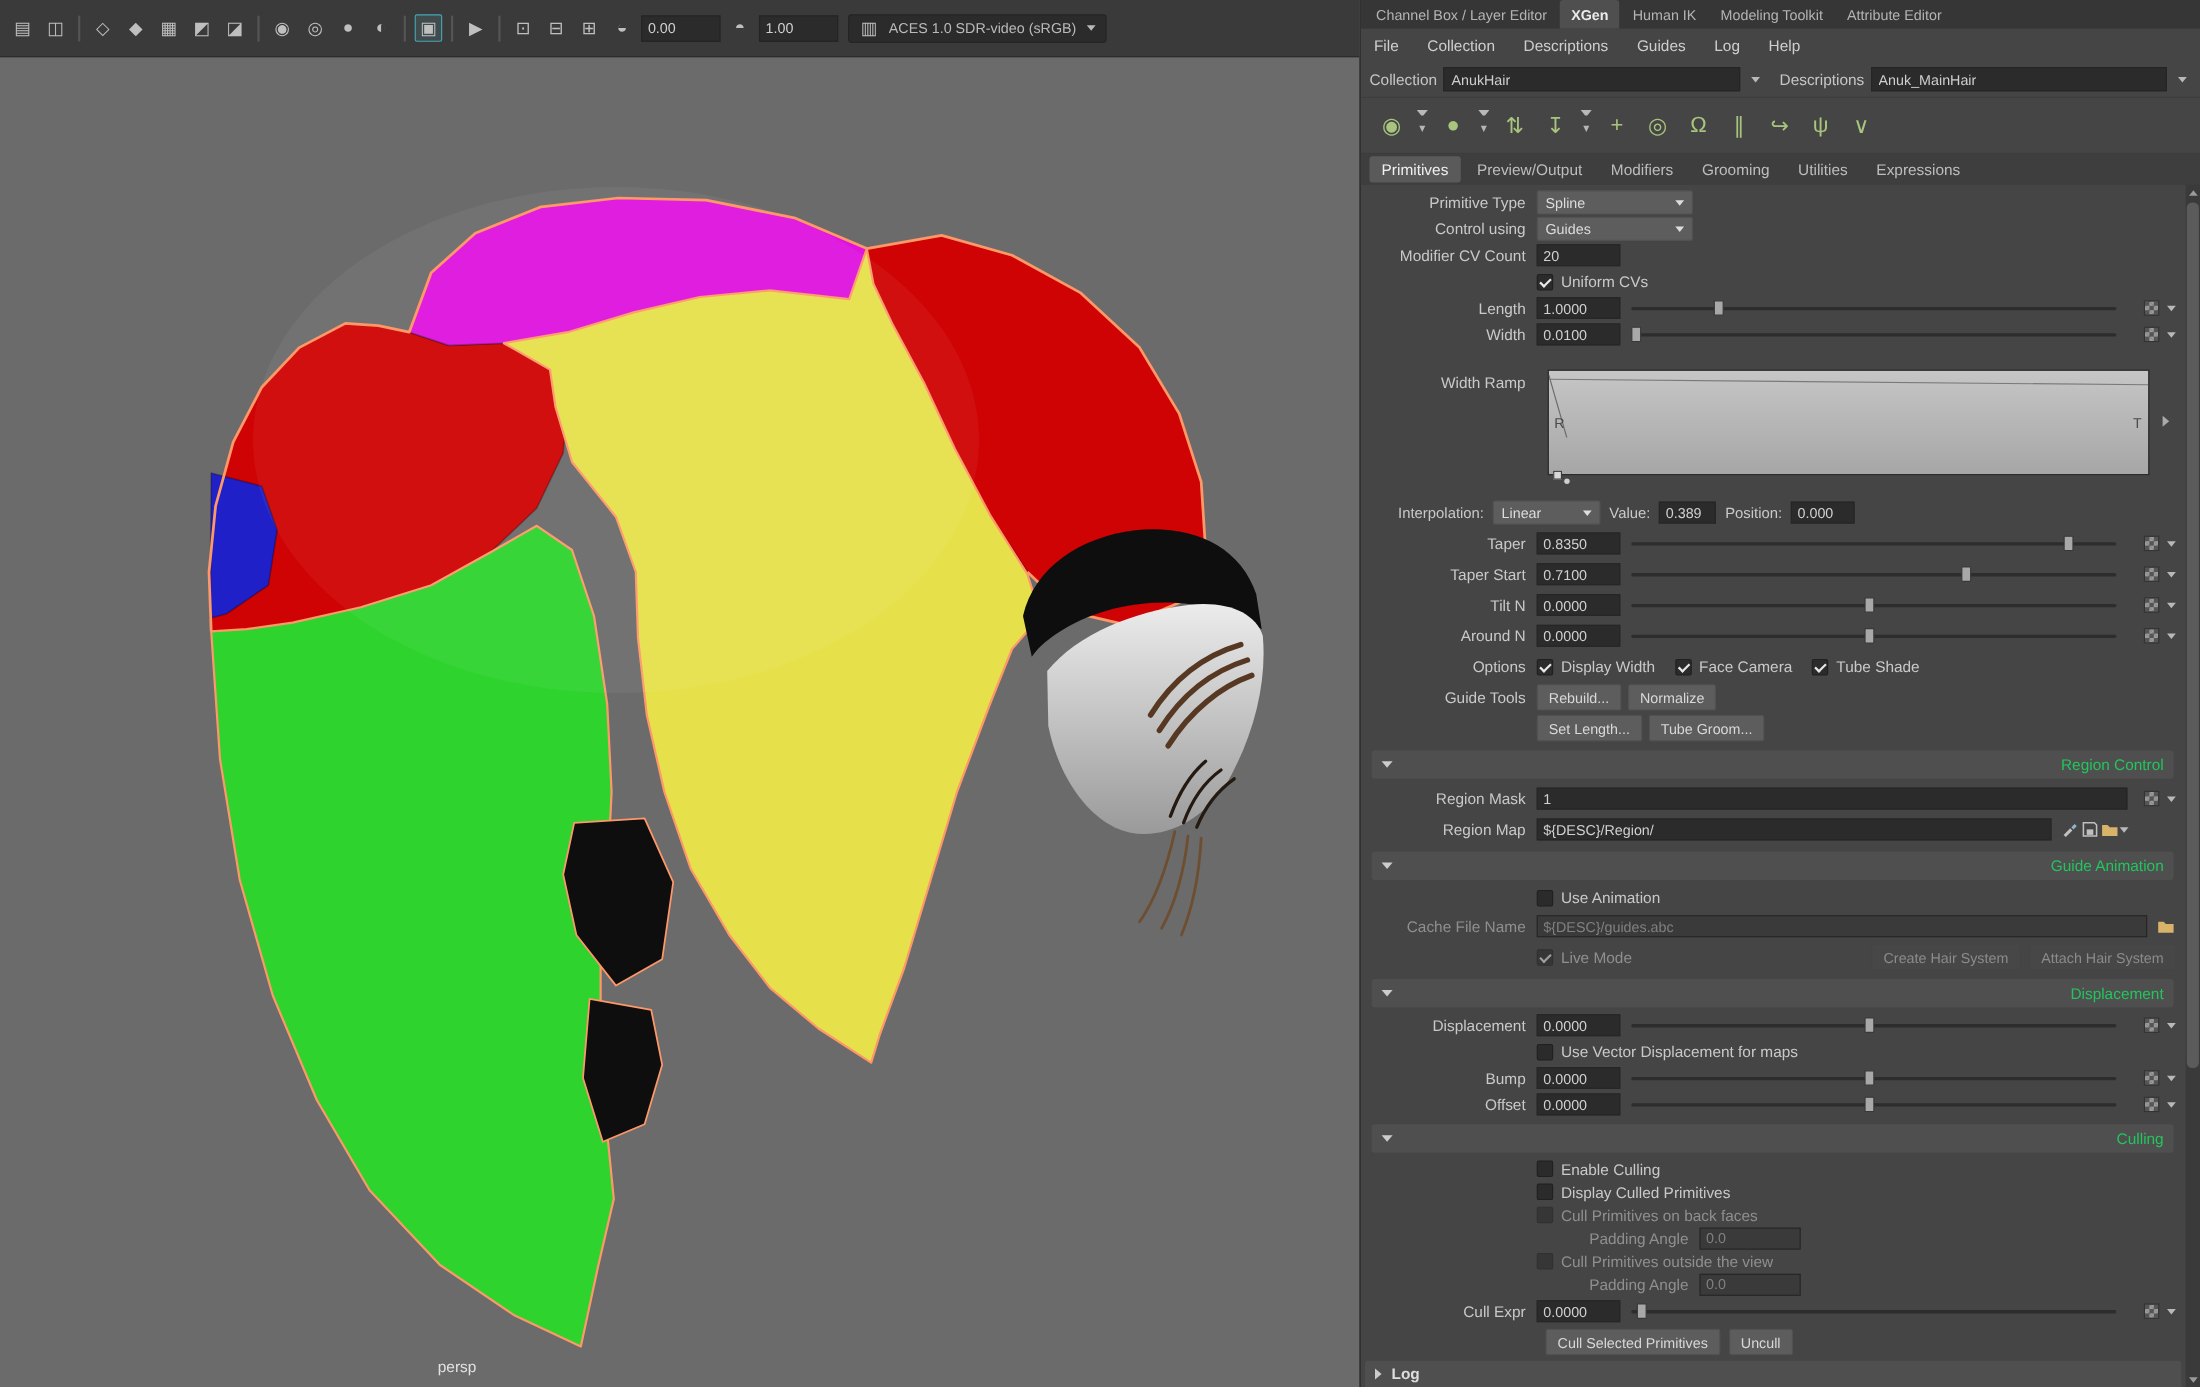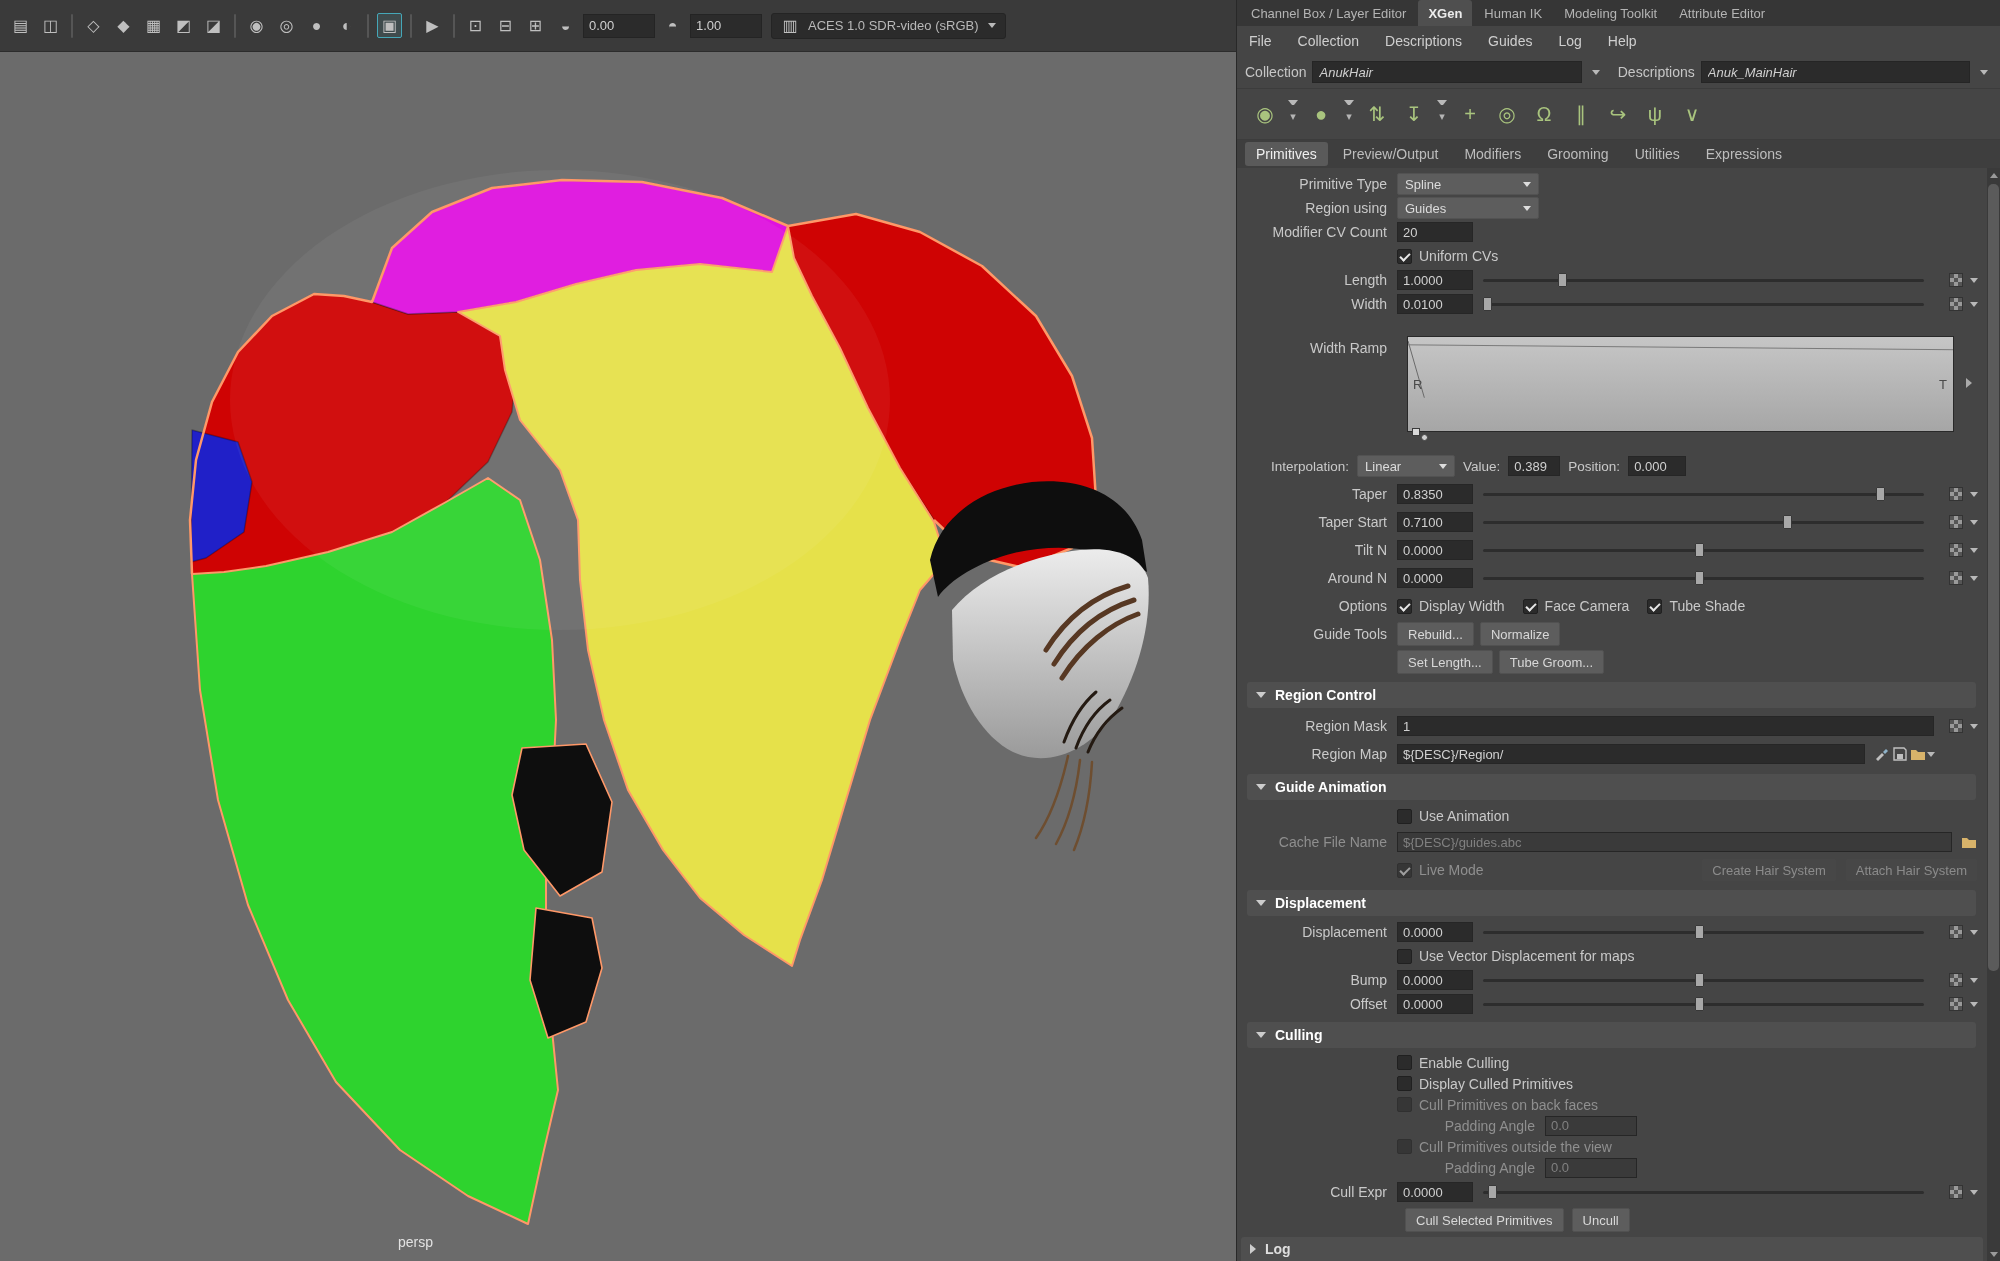--- a/index.html
+++ b/index.html
@@ -26,21 +26,21 @@
   .panel { position:absolute; left:1236px; top:0; width:764px; height:1261px; background:#454545;
     border-left:1px solid #282828; display:flex; flex-direction:column; }
   .etabs { height:26px; background:#363636; display:flex; align-items:stretch; padding-left:4px; gap:2px; flex:none; }
   .etab { display:flex; align-items:center; padding:0 10px; color:#b4b4b4; font-size:13px; white-space:nowrap; }
   .etab.active { background:#4f4f4f; color:#ececec; font-weight:bold; border-radius:3px 3px 0 0; }
   .menubar { height:30px; display:flex; align-items:center; gap:26px; padding-left:12px; flex:none;text-align:center; }
   .menu-item { color:#cfcfcf; font-size:14px; }
   .collrow { height:32px; display:flex; align-items:center; padding:0 8px; gap:6px; flex:none; }
   .coll-label { color:#c6c6c6; font-size:14px; flex:none; }
   .coll-field { flex:1; height:22px; background:#2b2b2b; border:1px solid #252525; color:#cfcfcf;
-    font-size:13px; padding:0 6px; font-family:"Liberation Sans",sans-serif;font-style:italic; }
+    font-size:13px; padding:0 6px; font-family:"Liberation Sans",sans-serif; }
   .caret { width:0; height:0; border-left:4px solid transparent; border-right:4px solid transparent;
     border-top:5px solid #b9b9b9; flex:none; }
   .caret-btn { width:16px; height:20px; display:flex; align-items:center; justify-content:center; flex:none; }
   .xicons { height:52px; display:flex; align-items:center; gap:9px; padding:0 14px;
     border-top:1px solid #3c3c3c; border-bottom:1px solid #3c3c3c; flex:none; }
   .xicon { width:28px; height:28px; display:flex; align-items:center; justify-content:center;
     color:#a9c47e; font-size:20px; flex:none; }
   .xicon.caret { width:10px; font-size:11px; color:#b5b5b5; }
   .xtabs { height:28px; background:#3e3e3e; display:flex; align-items:center; gap:4px; padding:0 8px; flex:none; }
   .xtab { padding:4px 11px; color:#bdbdbd; font-size:14px; border-radius:3px; white-space:nowrap; }
@@ -73,21 +73,21 @@
   .cb { width:15px; height:15px; background:#2b2b2b; border:1px solid #202020; border-radius:2px;
     position:relative; flex:none; }
   .cb.checked::after { content:""; position:absolute; left:2px; top:3px; width:8px; height:4px;
     border-left:2px solid #e8e8e8; border-bottom:2px solid #e8e8e8; transform:rotate(-45deg); }
   .cb.dim { opacity:.55; }
   .cb-label { margin-left:7px; color:#c9c9c9; font-size:14px; white-space:nowrap; }
   .btn { height:24px; background:#5d5d5d; border:1px solid #515151; border-radius:2px; color:#d8d8d8;
     font-size:13px; display:inline-flex; align-items:center; padding:0 10px; white-space:nowrap; flex:none; }
   .btn.disabled { background:#474747; color:#8b8b8b; border-color:#454545; }
   .section-hdr { height:26px; background:#4f4f4f; border-radius:3px; display:flex; align-items:center;
-    gap:9px; padding:0 9px; margin:6px 2px 4px 2px; color:#ffffff; font-size:14px; font-weight:bold; }
+    gap:9px; padding:0 9px; margin:6px 2px 4px 2px; color:#22c55e; font-size:14px; font-weight:normal;justify-content:space-between; }
   .tri-down { width:0; height:0; border-left:5px solid transparent; border-right:5px solid transparent;
     border-top:6px solid #ccc; }
   .tri-right { width:0; height:0; border-top:5px solid transparent; border-bottom:5px solid transparent;
     border-left:6px solid #ccc; }
 
   .ramp-row { display:flex; align-items:flex-start; margin:20px 0; }
   .ramp-row .rlabel { padding-top:4px; }
   .ramp { flex:1; height:96px; margin:0 6px 0 10px; background:linear-gradient(#c6c6c6,#a6a6a6);
     border:1px solid #292929; position:relative; }
   .ramp-mark { position:absolute; top:40px; color:#4a4a4a; font-size:13px; }
@@ -266,21 +266,21 @@
 
       <div class="row tight">
         <span class="rlabel">Primitive Type</span>
         <div class="dropdown dd-main">
           <span>Spline</span>
           <span class="caret"></span>
         </div>
       </div>
 
       <div class="row tight">
-        <span class="rlabel">Region using</span>
+        <span class="rlabel">Control using</span>
         <div class="dropdown dd-main">
           <span>Guides</span>
           <span class="caret"></span>
         </div>
       </div>
 
       <div class="row tight">
         <span class="rlabel">Modifier CV Count</span>
         <input class="num" value="20" style="">
       </div>

